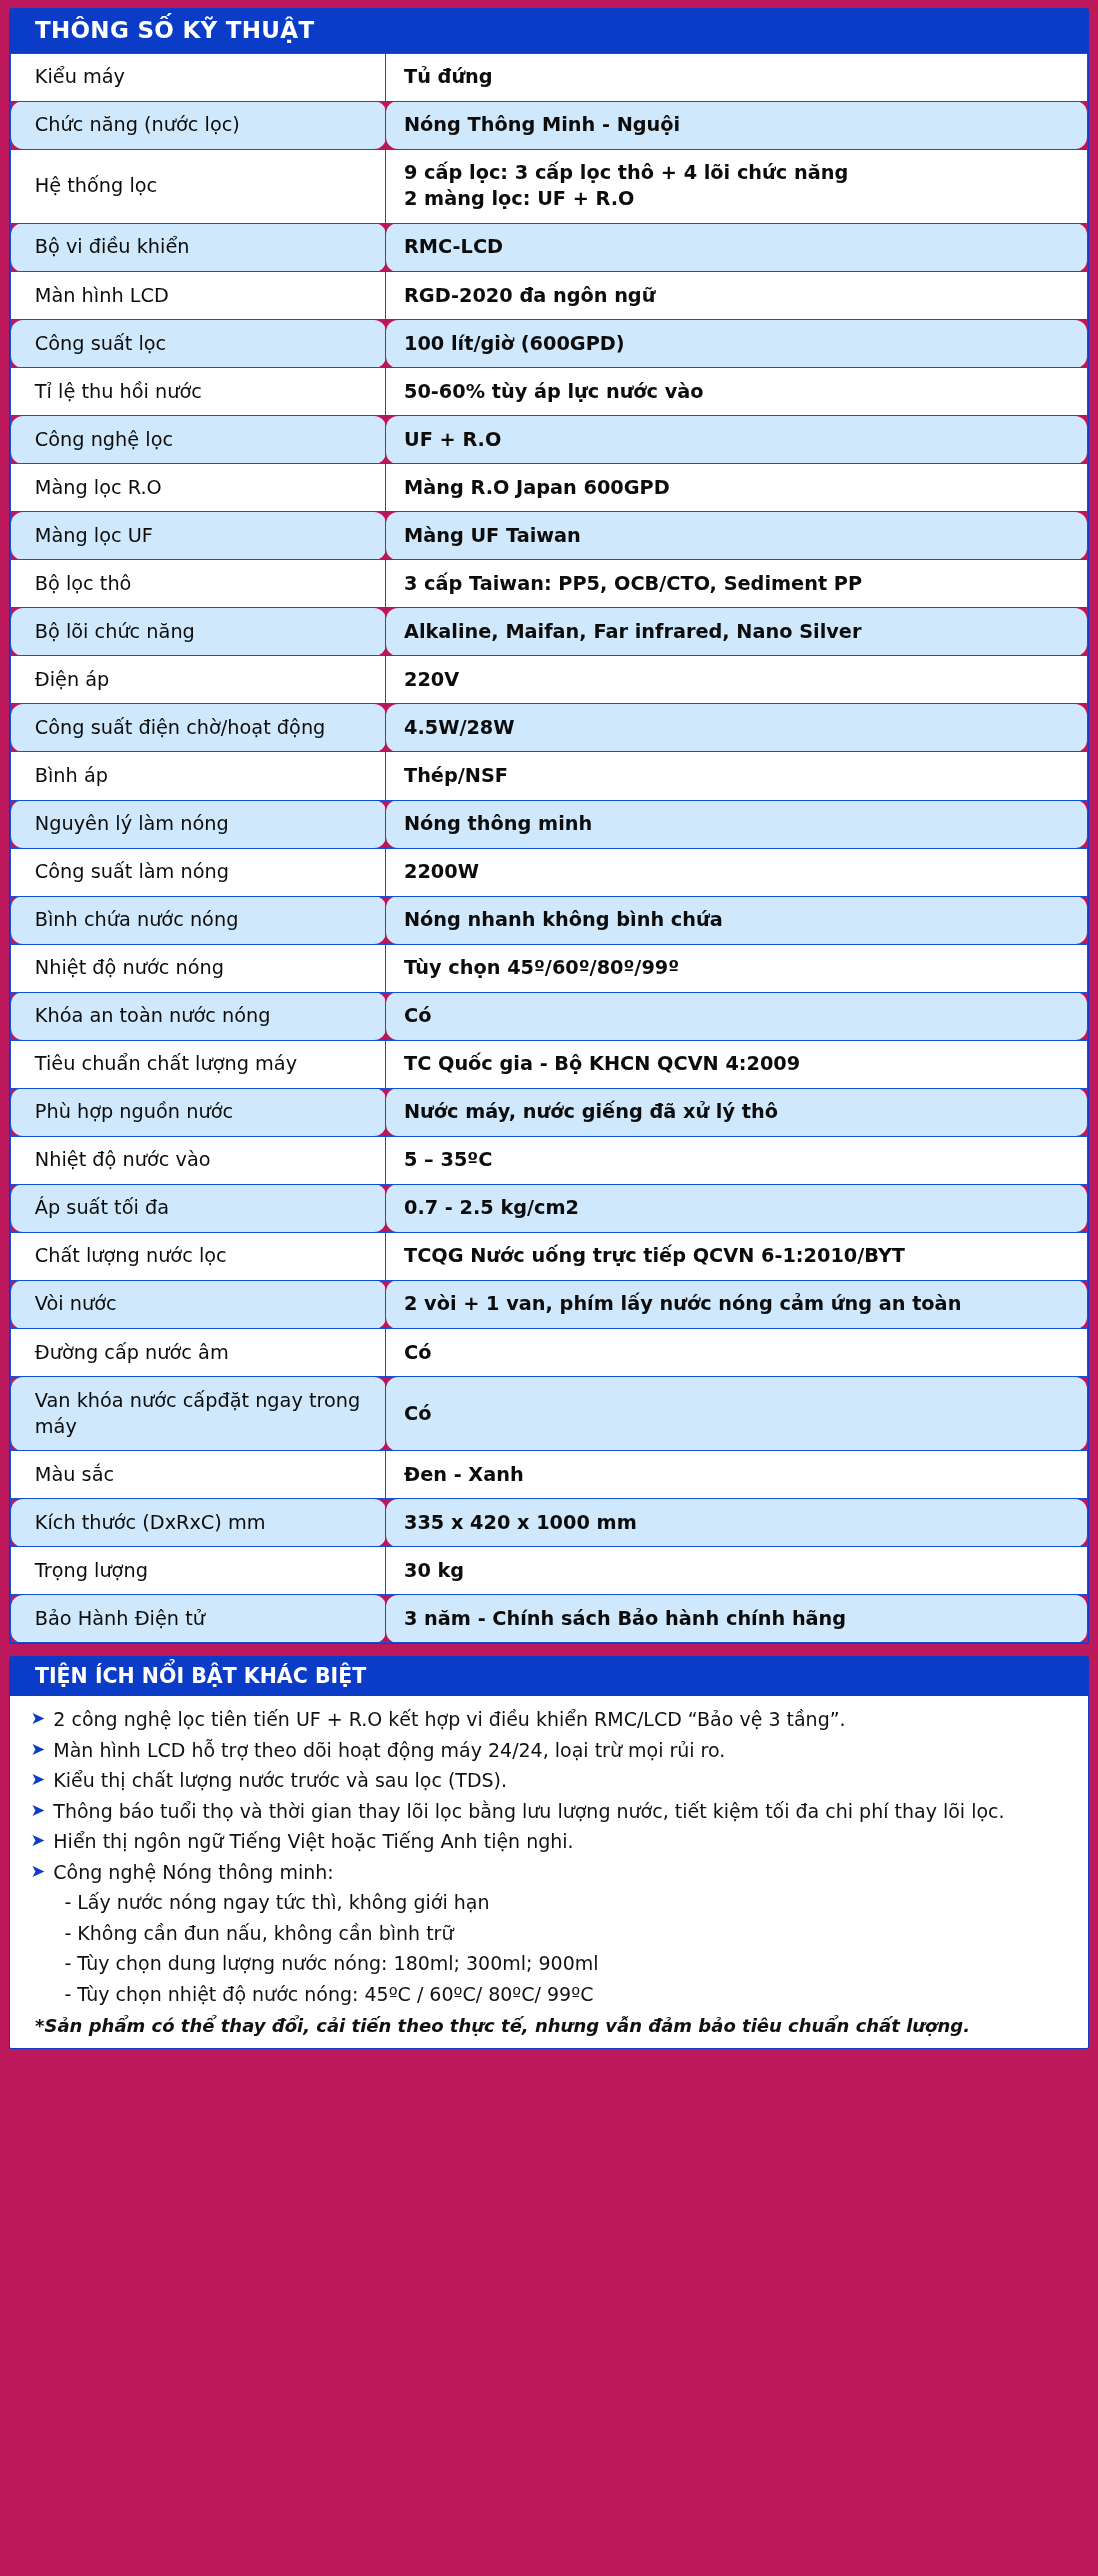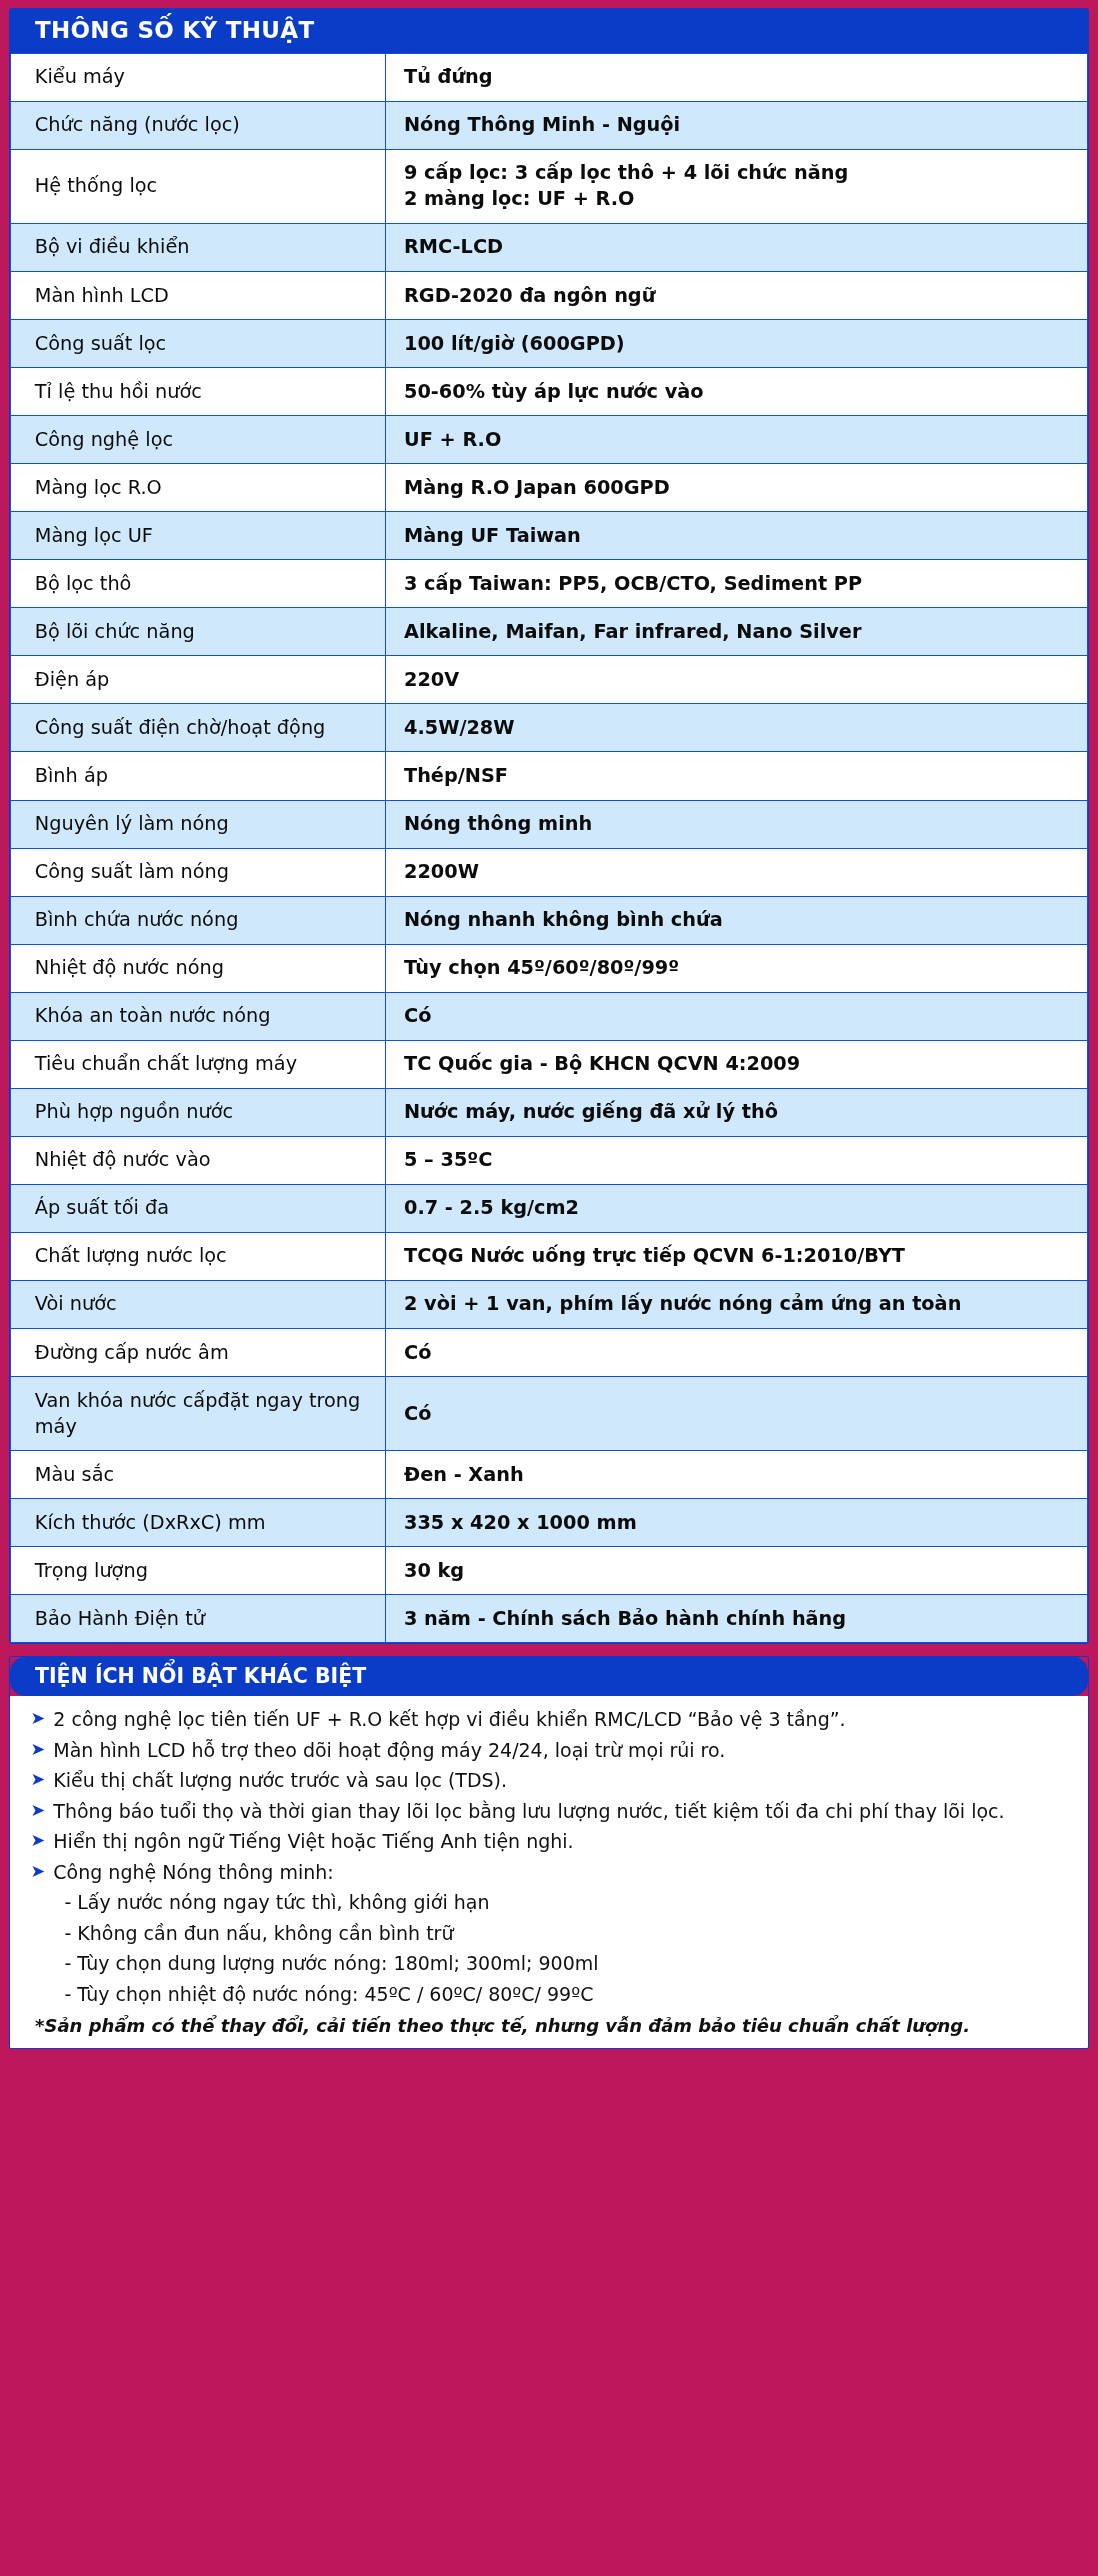--- a/index.html
+++ b/index.html
@@ -45,37 +45,36 @@
     color: #0c0c0c;
     font-weight: normal;
   }
   td.v {
     padding: 10.5px 0 10.5px 17.6px;
     font-size: 19.3px;
     color: #0c0c0c;
     font-weight: bold;
     margin-top: 47px;
   }
-  tr.alt td { background: #cfe8fb; }
+  tr.alt td { background: #cfe8fb; border-radius: 12px; }
   tr.plain td { background: #ffffff; }
   .v .line { display: block; }
 
   .feat-wrap {
     margin-top: 11.7px;
     border: 1.8px solid #0a3cc8;
     border-radius: 2.3px;
     overflow: hidden;
   }
   .feat-head {
     background: #0a3cc8;
     color: #ffffff;
     font-weight: bold;
     font-size: 20.5px;
     padding: 7px 0 8.2px 24.6px;
-    border-radius: 15px;
   }
   .feat-body {
     padding: 8.2px 17.6px 9.4px 20px;
     background: #ffffff;
   }
   .feat-item {
     display: flex;
     align-items: flex-start;
     font-size: 19px;
     color: #111111;

